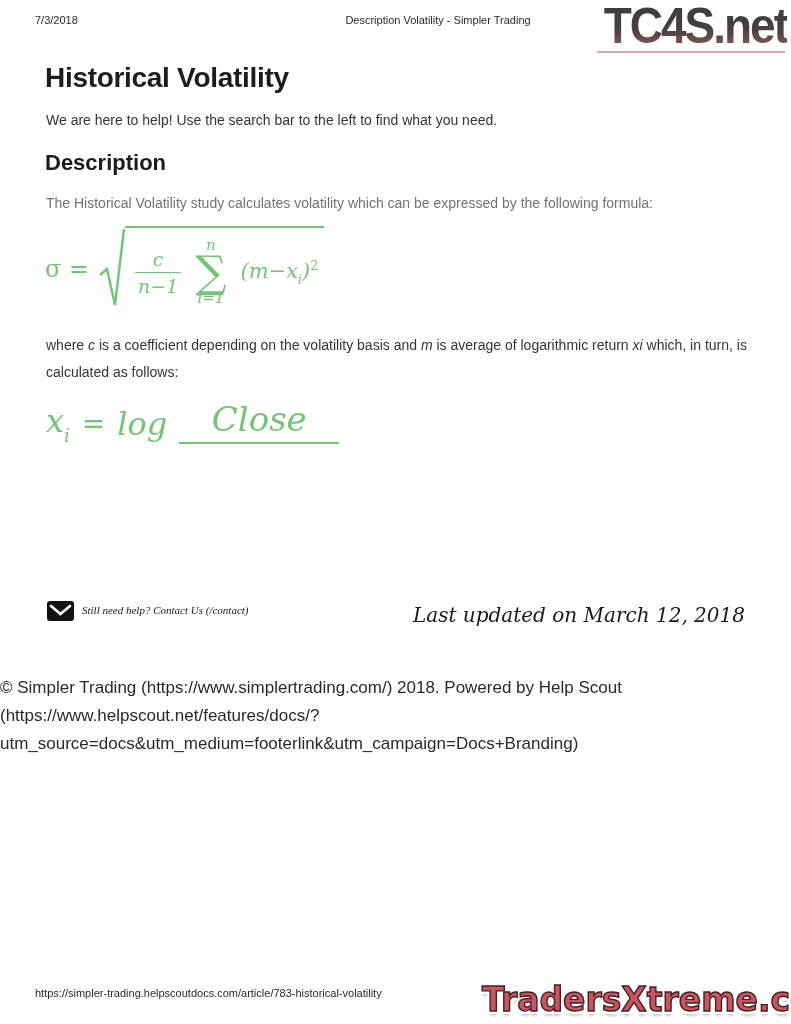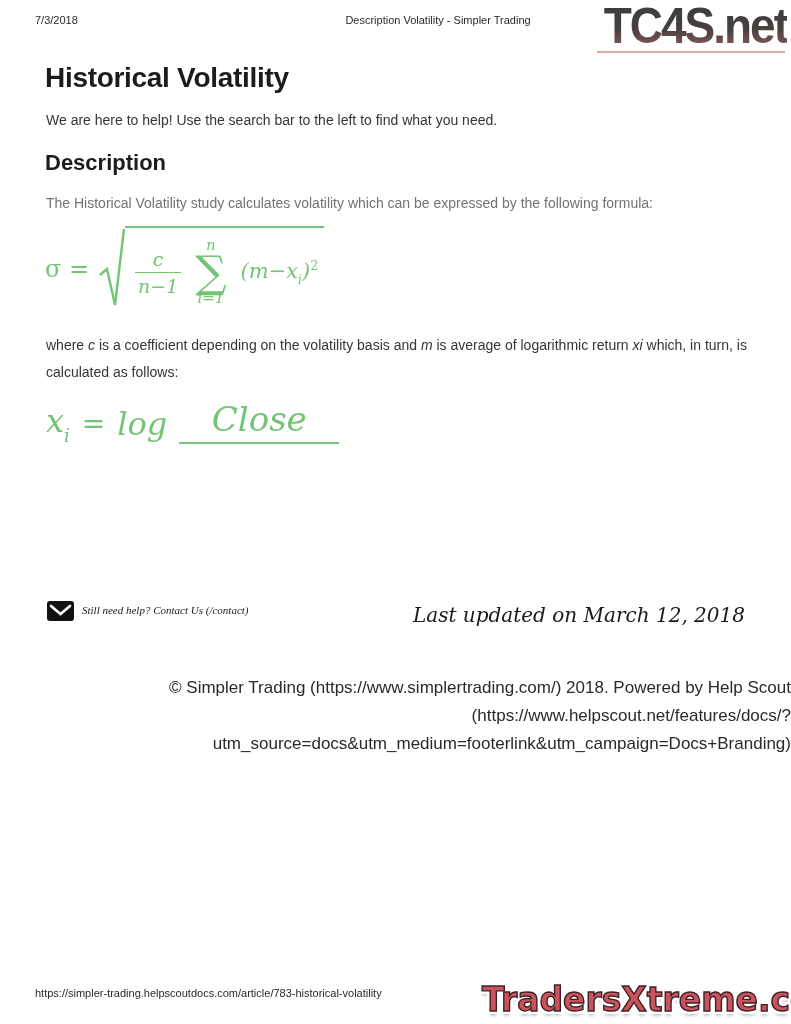--- a/index.html
+++ b/index.html
@@ -68,21 +68,21 @@
            -4px -4px 1px #a8a8a8, 4px 4px 1px #a8a8a8, -4px 4px 1px #a8a8a8, 4px -4px 1px #a8a8a8;}
 
   
   .envelope{position:absolute;left:47px;top:601px;}
   .contact-link{position:absolute;left:82px;top:604px;font-family:Liberation Serif, serif;
                 font-style:italic;font-size:11px;color:#1a1a1a;}
   .last-updated{position:absolute;right:46px;top:586px;font-family:"DejaVu Serif",serif;
                 font-style:italic;font-size:20px;color:#1a1a1a;margin-top:17px;}
 
   
-  .footer{position:absolute;left:0;top:674px;width:791px;text-align:right;
+  .footer{position:absolute;left:0;top:674px;width:791px;text-align:left;
           font-size:17px;line-height:28px;color:#2a2a2a;}
   .footer-url{position:absolute;left:35px;top:987px;font-size:11px;color:#2a2a2a;}
 
   
   .tradersx{position:absolute;left:482px;top:980px;font-family:"DejaVu Sans",sans-serif;font-weight:bold;
             font-size:33px;letter-spacing:0px;color:var(--tx_red);white-space:nowrap;
             -webkit-text-stroke:1.4px #3e2127;
             text-shadow:-3px -3px 0 #fff,3px -3px 0 #fff,-3px 3px 0 #fff,3px 3px 0 #fff,
                         0 -3px 0 #fff,0 3px 0 #fff,-3px 0 0 #fff,3px 0 0 #fff,0 5px 3px #c9c9c9;}
 </style>

